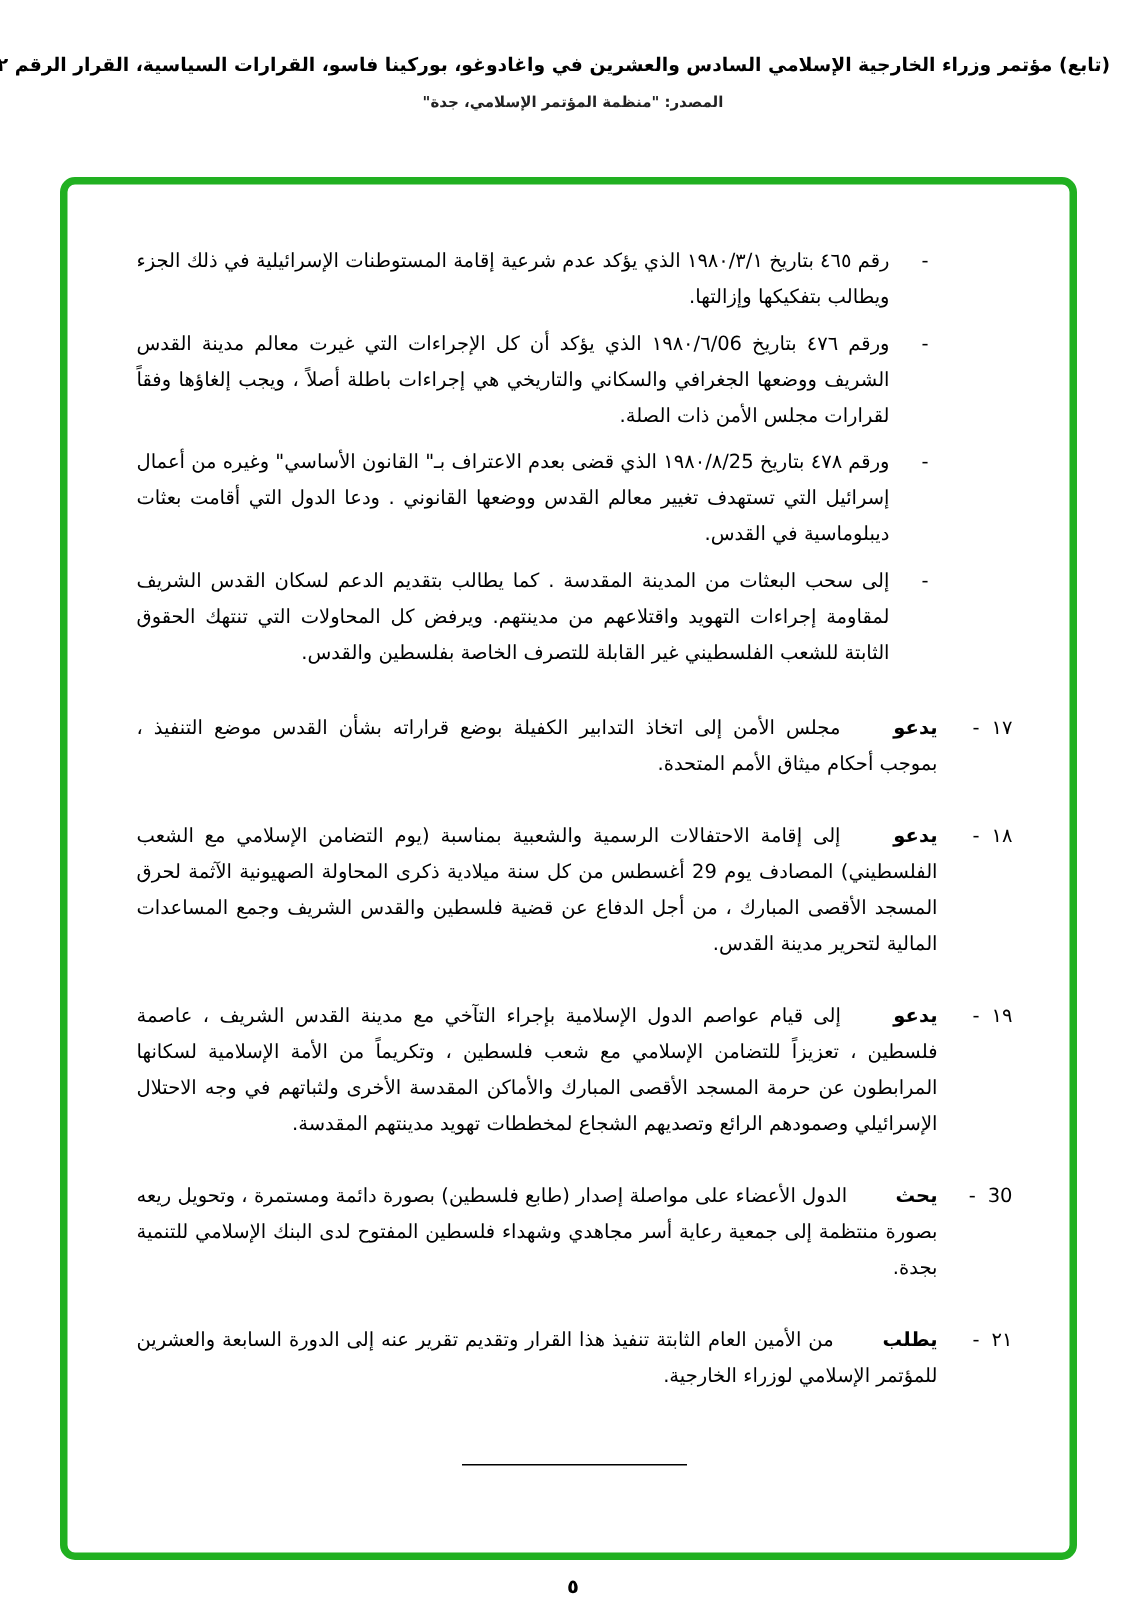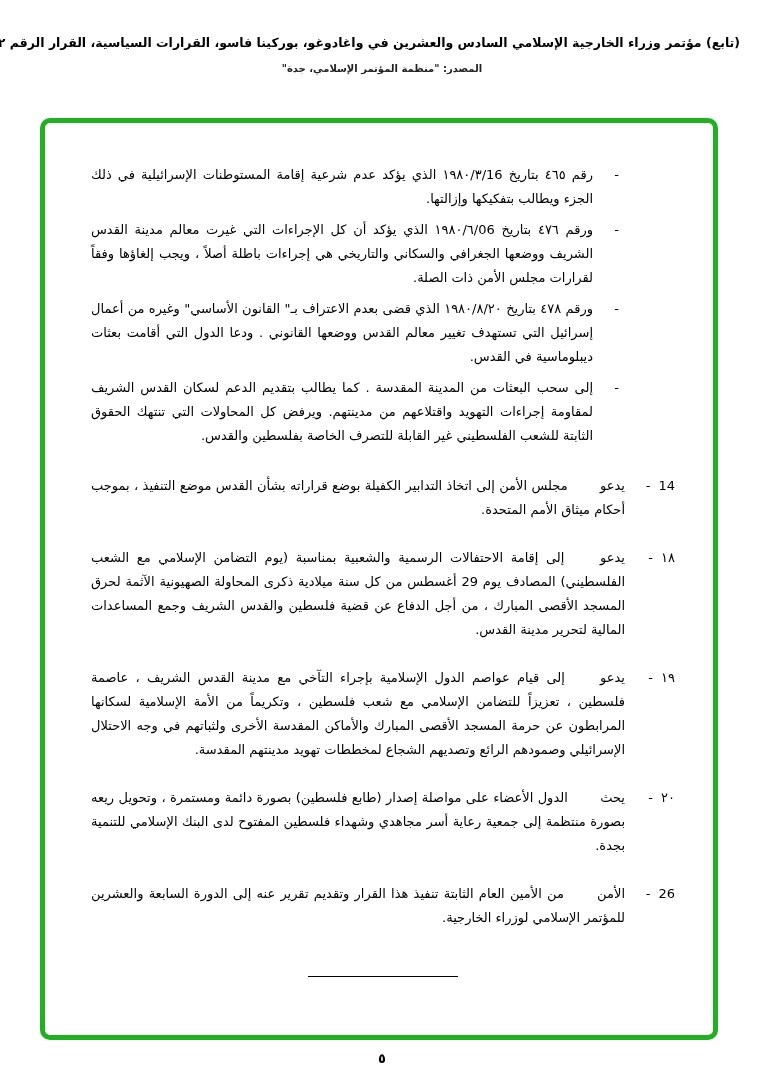--- a/index.html
+++ b/index.html
@@ -49,21 +49,21 @@
   .num-cell{
     flex:none;width:50px;
     font-size:13px;line-height:24px;
     display:flex;gap:8px;align-items:flex-start;
   }
   .item-text{
     margin:0;flex:1;
     font-size:13px;line-height:24px;
     text-align:justify;text-justify:inter-word;
   }
-  .item-text strong{font-weight:normal;margin-left:28px;}
+  .item-text strong{font-weight:bold;margin-left:28px;}
 
   .divider{
     width:150px;height:0;
     border-top:1.5px solid #000;
     margin:46px auto 0 auto;
   }
 
   .page-number{
     position:absolute;
     bottom:16px;left:0;right:0;
@@ -79,41 +79,41 @@
   <header class="doc-header">
     <div class="header-line1">(تابع) مؤتمر وزراء الخارجية الإسلامي السادس والعشرين في واغادوغو، بوركينا فاسو، القرارات السياسية، القرار الرقم ٢٦/٢-س</div>
     <div class="header-line2">المصدر:  "منظمة المؤتمر الإسلامي، جدة"</div>
   </header>
 
   <div class="green-box">
 
     <div class="bullets">
       <div class="bullet">
         <span class="dash-cell">-</span>
-        <p class="bullet-text">رقم ٤٦٥ بتاريخ ١٩٨٠/٣/16 الذي يؤكد عدم شرعية إقامة المستوطنات الإسرائيلية في ذلك الجزء ويطالب بتفكيكها وإزالتها.</p>
+        <p class="bullet-text">رقم ٤٦٥ بتاريخ ١٩٨٠/٣/١ الذي يؤكد عدم شرعية إقامة المستوطنات الإسرائيلية في ذلك الجزء ويطالب بتفكيكها وإزالتها.</p>
       </div>
       <div class="bullet">
         <span class="dash-cell">-</span>
         <p class="bullet-text">ورقم ٤٧٦ بتاريخ ١٩٨٠/٦/06 الذي يؤكد أن كل الإجراءات التي غيرت معالم مدينة القدس الشريف ووضعها الجغرافي والسكاني والتاريخي هي إجراءات باطلة أصلاً ، ويجب إلغاؤها وفقاً لقرارات مجلس الأمن ذات الصلة.</p>
       </div>
       <div class="bullet">
         <span class="dash-cell">-</span>
-        <p class="bullet-text">ورقم ٤٧٨ بتاريخ ١٩٨٠/٨/٢٠ الذي قضى بعدم الاعتراف بـ" القانون الأساسي" وغيره من أعمال إسرائيل التي تستهدف تغيير معالم القدس ووضعها القانوني . ودعا الدول التي أقامت بعثات ديبلوماسية في القدس.</p>
+        <p class="bullet-text">ورقم ٤٧٨ بتاريخ ١٩٨٠/٨/25 الذي قضى بعدم الاعتراف بـ" القانون الأساسي" وغيره من أعمال إسرائيل التي تستهدف تغيير معالم القدس ووضعها القانوني . ودعا الدول التي أقامت بعثات ديبلوماسية في القدس.</p>
       </div>
       <div class="bullet">
         <span class="dash-cell">-</span>
         <p class="bullet-text">إلى سحب البعثات من المدينة المقدسة . كما يطالب بتقديم الدعم لسكان القدس الشريف لمقاومة إجراءات التهويد واقتلاعهم من مدينتهم. ويرفض كل المحاولات التي تنتهك الحقوق الثابتة للشعب الفلسطيني غير القابلة للتصرف الخاصة بفلسطين والقدس.</p>
       </div>
     </div>
 
     <div class="items">
 
       <div class="item">
         <span class="num-cell">
-            <span>14</span>
+            <span>١٧</span>
             <span>-</span>
           </span>
         <p class="item-text"><strong>يدعو</strong> <span>مجلس الأمن إلى اتخاذ التدابير الكفيلة بوضع قراراته بشأن القدس موضع التنفيذ ، بموجب أحكام ميثاق الأمم المتحدة.</span></p>
       </div>
 
       <div class="item">
         <span class="num-cell">
             <span>١٨</span>
             <span>-</span>
           </span>
@@ -123,32 +123,32 @@
       <div class="item">
         <span class="num-cell">
             <span>١٩</span>
             <span>-</span>
           </span>
         <p class="item-text"><strong>يدعو</strong> <span>إلى قيام عواصم الدول الإسلامية بإجراء التآخي مع مدينة القدس الشريف ، عاصمة فلسطين ، تعزيزاً للتضامن الإسلامي مع شعب فلسطين ، وتكريماً من الأمة الإسلامية لسكانها المرابطون عن حرمة المسجد الأقصى المبارك والأماكن المقدسة الأخرى ولثباتهم في وجه الاحتلال الإسرائيلي وصمودهم الرائع وتصديهم الشجاع لمخططات تهويد مدينتهم المقدسة.</span></p>
       </div>
 
       <div class="item">
         <span class="num-cell">
-            <span>٢٠</span>
+            <span>30</span>
             <span>-</span>
           </span>
         <p class="item-text"><strong>يحث</strong> <span>الدول الأعضاء على مواصلة إصدار (طابع فلسطين) بصورة دائمة ومستمرة ، وتحويل ريعه بصورة منتظمة إلى جمعية رعاية أسر مجاهدي وشهداء فلسطين المفتوح لدى البنك الإسلامي للتنمية بجدة.</span></p>
       </div>
 
       <div class="item">
         <span class="num-cell">
-            <span>26</span>
+            <span>٢١</span>
             <span>-</span>
           </span>
-        <p class="item-text"><strong>الأمن</strong> <span>من الأمين العام الثابتة تنفيذ هذا القرار وتقديم تقرير عنه إلى الدورة السابعة والعشرين للمؤتمر الإسلامي لوزراء الخارجية.</span></p>
+        <p class="item-text"><strong>يطلب</strong> <span>من الأمين العام الثابتة تنفيذ هذا القرار وتقديم تقرير عنه إلى الدورة السابعة والعشرين للمؤتمر الإسلامي لوزراء الخارجية.</span></p>
       </div>
 
     </div>
 
     <div class="divider"></div>
 
   </div>
 
   <div class="page-number">٥</div>
 

